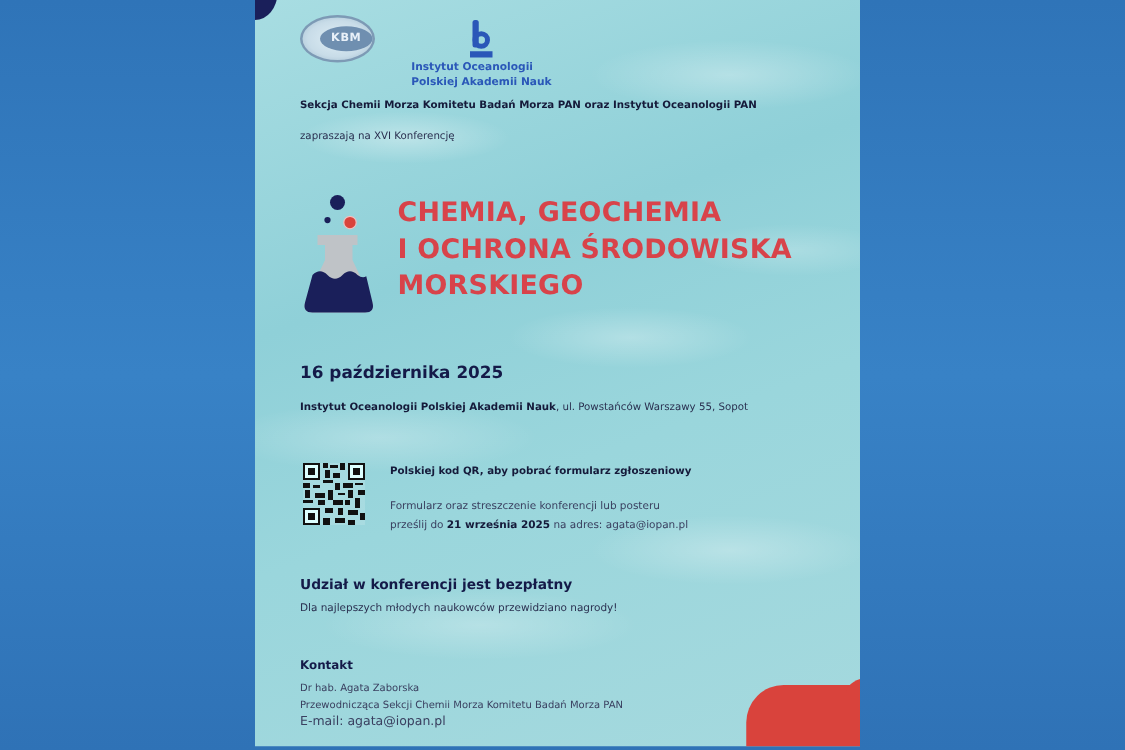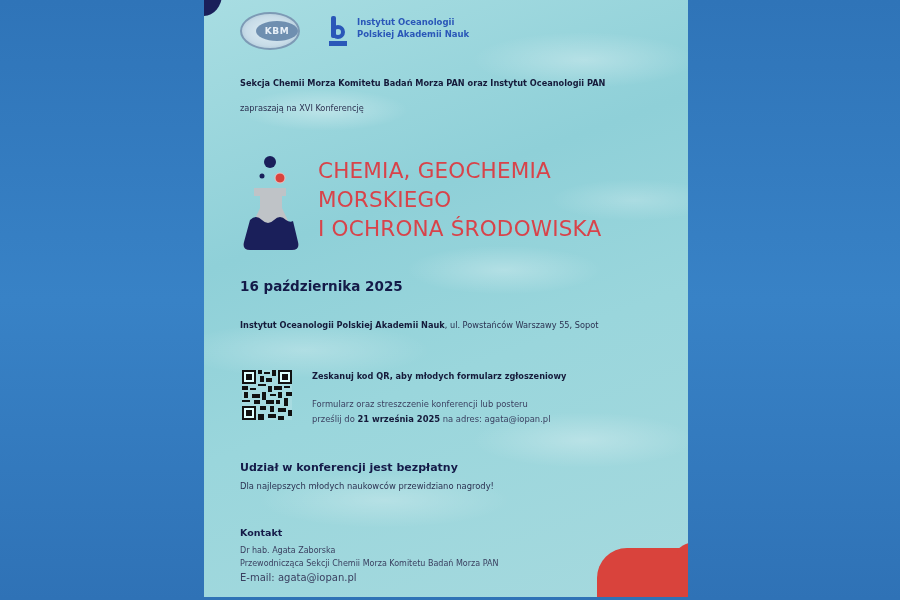--- a/index.html
+++ b/index.html
@@ -48,40 +48,40 @@
       display: flex; align-items: center; justify-content: flex-end;
     }
     .logo-kbm .inner {
       width: 42px; height: 20px; border-radius: 50%;
       background: #6f8fb0; color: #e8f0f8;
       font-size: 9px; font-weight: bold; letter-spacing: 0.5px;
       display: flex; align-items: center; justify-content: center;
     }
     .logo-io {
       position: absolute; left: 125px; top: 16px;
-      display: flex; align-items: flex-start; gap: 10px;
+      display: flex; align-items: center; gap: 0; flex-direction: column;
     }
     .logo-io .mark { width: 18px; height: 32px; position: relative; }
     .logo-io .mark .stem { position:absolute; left:2px; top:0; width:5px; height:22px; background:#2a57b8; border-radius: 2px; }
     .logo-io .mark .bowl { position:absolute; left:2px; top:9px; width:14px; height:14px; border:4px solid #2a57b8; border-radius:50%; }
     .logo-io .mark .base { position:absolute; left:0; top:25px; width:18px; height:5px; background:#2a57b8; }
     .logo-io .txt { color:#2a57b8; font-size: 8.5px; font-weight: bold; line-height: 12px; }
     .line {
       position: absolute; left: 36px; color: #151a3a;
       white-space: nowrap;
     }
     .sect { top: 78px; font-size: 8.2px; font-weight: bold; }
     .invite { top: 103px; font-size: 8.2px; color: #2a3050; }
     .flask { position: absolute; left: 38px; top: 150px; width: 60px; height: 105px; }
     .title {
       position: absolute; left: 114px; top: 156px;
-      color: #d8434a; font-weight: normal; font-size: 21.5px; line-height: 29px;
+      color: #d8434a; font-weight: bold; font-size: 21.5px; line-height: 29px;
       letter-spacing: 0.2px;
     }
-    .date { top: 278px; font-size: 13.5px; font-weight: bold; color: #141a48; }
+    .date { top: 290px; font-size: 13.5px; font-weight: bold; color: #141a48; }
     .addr { top: 320px; font-size: 8.2px; color: #2a3050; }
     .addr b { color: #151a3a; }
     .qr {
       position: absolute; left: 38px; top: 370px; width: 50px; height: 50px;
     }
     .qr-title { left: 108px; top: 371px; font-size: 8.2px; font-weight: bold; }
     .qr-desc { left: 108px; top: 397px; font-size: 8.4px; color: #3a4060; line-height: 15px; white-space: normal; width: 300px; }
     .qr-desc b { color: #151a3a; }
     .free { top: 461px; font-size: 11px; font-weight: bold; color: #141a48; }
     .prizes { top: 481px; font-size: 8.4px; color: #2a3050; }
@@ -119,22 +119,22 @@
   <svg class="flask" viewBox="0 0 60 105">
     <circle cx="28" cy="12" r="6" fill="#1a1f5a"></circle>
     <circle cx="20" cy="26" r="2.5" fill="#1a1f5a"></circle>
     <circle cx="38" cy="28" r="5" fill="#d9433c" stroke="#f0c0c0" stroke-width="1"></circle>
     <path d="M12 38 H44 V46 H40 V58 L56 92 Q58 100 50 100 H8 Q0 100 2 92 L18 58 V46 H12 Z" fill="#bfc3c7"></path>
     <path d="M8 70 Q14 64 20 70 Q26 76 32 70 Q38 64 44 70 Q48 73 51 71 L56 92 Q58 100 50 100 H8 Q0 100 2 92 Z" fill="#1a1f5a"></path>
   </svg>
 
   <div class="title">
     <div>CHEMIA, GEOCHEMIA</div>
+    <div>I OCHRONA ŚRODOWISKA</div>
     <div>MORSKIEGO</div>
-    <div>I OCHRONA ŚRODOWISKA</div>
   </div>
 
   <div class="line date">16 października 2025</div>
   <div class="line addr"><b>Instytut Oceanologii Polskiej Akademii Nauk</b><span>, ul. Powstańców Warszawy 55, Sopot</span></div>
 
   <svg class="qr" viewBox="0 0 25 25" shape-rendering="crispEdges">
     <rect width="25" height="25" fill="rgba(255,255,255,0.15)"></rect>
     <g fill="#111">
       <rect x="0" y="0" width="7" height="7"></rect>
         <rect x="1" y="1" width="5" height="5" fill="#dff"></rect>
@@ -169,21 +169,21 @@
       <rect x="21" y="14" width="2" height="4"></rect>
         <rect x="9" y="18" width="3" height="2"></rect>
         <rect x="14" y="18" width="2" height="3"></rect>
       <rect x="18" y="19" width="4" height="2"></rect>
         <rect x="23" y="20" width="2" height="3"></rect>
         <rect x="8" y="22" width="3" height="3"></rect>
       <rect x="13" y="22" width="4" height="2"></rect>
         <rect x="18" y="23" width="3" height="2"></rect>
     </g>
   </svg>
-  <div class="line qr-title">Zeskanuj kod QR, aby młodych formularz zgłoszeniowy</div>
+  <div class="line qr-title">Polskiej kod QR, aby pobrać formularz zgłoszeniowy</div>
   <div class="line qr-desc">
     <div>Formularz oraz streszczenie konferencji lub posteru</div>
     <div><span>prześlij do </span><b>21 września 2025</b><span> na adres: agata@iopan.pl</span></div>
   </div>
 
   <div class="line free">Udział w konferencji jest bezpłatny</div>
   <div class="line prizes">Dla najlepszych młodych naukowców przewidziano nagrody!</div>
 
   <div class="line contact-h">Kontakt</div>
   <div class="line c1">Dr hab. Agata Zaborska</div>

